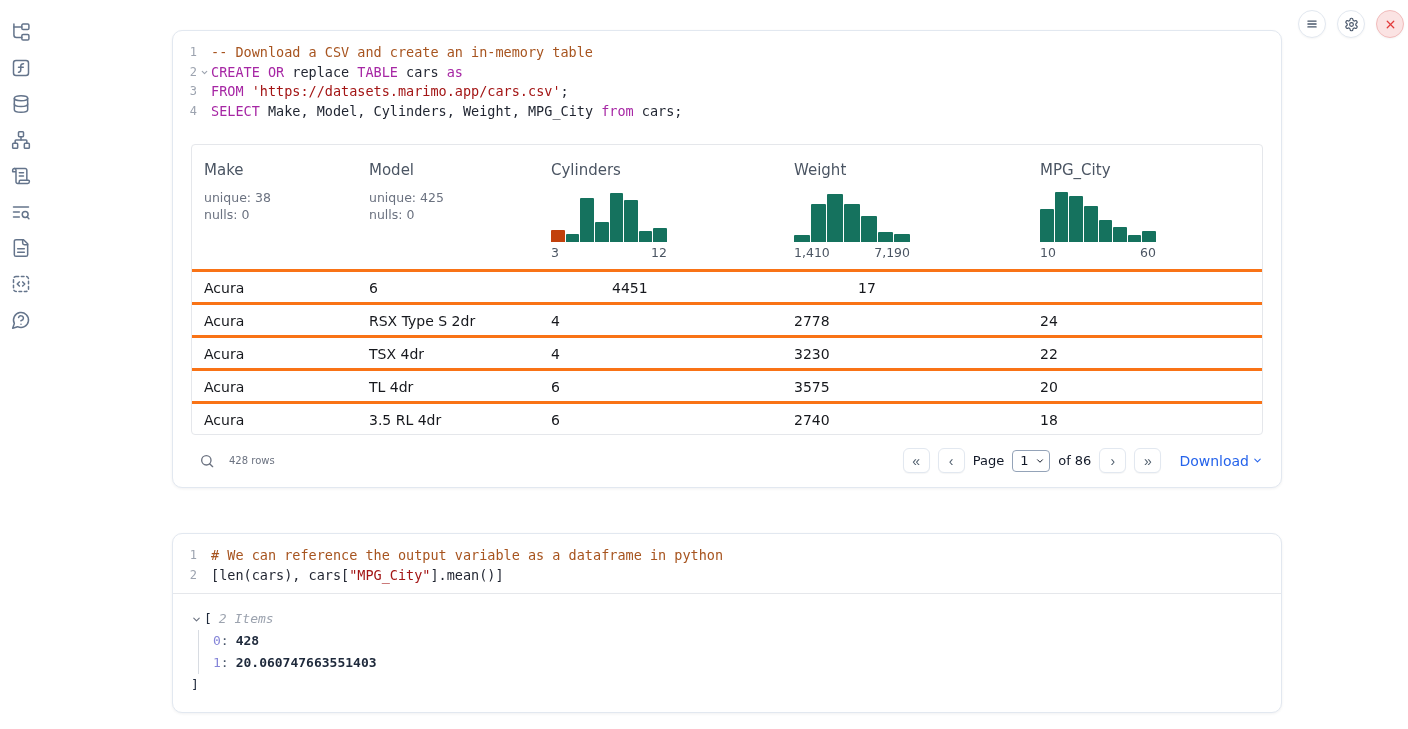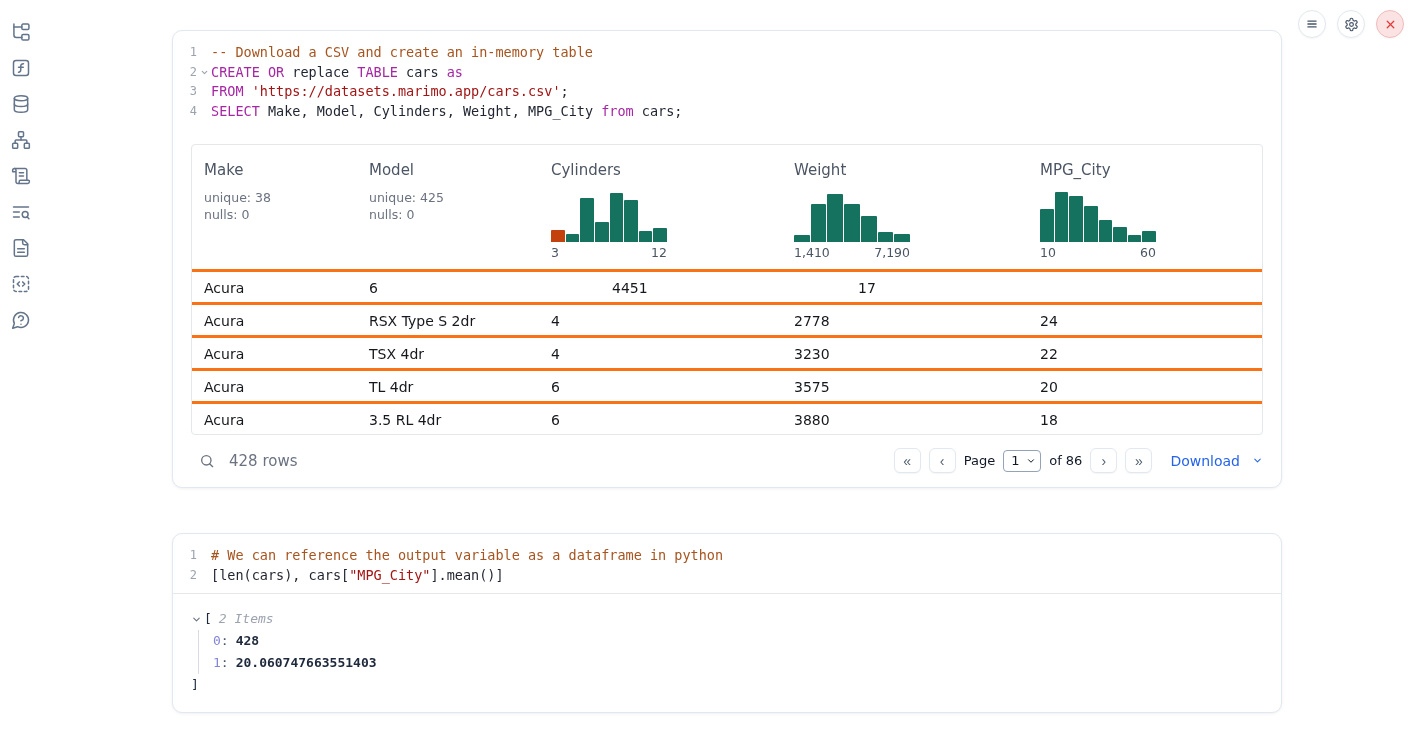--- a/index.html
+++ b/index.html
@@ -64,30 +64,30 @@
   .hist .bar{flex:1;border-radius:1px 1px 0 0}
   .hist-labels{width:116px;display:flex;justify-content:space-between;
     font-size:12.5px;color:#4b5563;margin-top:3px}
   .tr{display:flex;height:33px;border-top:3px solid #f97316;cursor:default}
   .td{padding:0 12px;line-height:32px;font-size:14px;color:#16181d;flex:none;
     overflow:hidden;text-overflow:ellipsis;white-space:nowrap}
 
   
   .tfoot{display:flex;align-items:center;padding:13px 0 2px 8px}
   .search-btn{border:none;background:none;cursor:pointer;color:#6b7280;padding:0}
-  .rowcount{margin-left:14px;font-size:15px;color:var(--muted)}
+  .rowcount{margin-left:14px;font-size:10px;color:var(--muted)}
   .pager{margin-left:auto;display:flex;align-items:center;gap:8px}
   .pg-btn{width:27px;height:25px;border:1px solid #e2e8f0;border-radius:6px;background:#fff;
     color:#52606f;font-size:14px;line-height:1;cursor:pointer;
     box-shadow:0 1px 1px rgba(0,0,0,.04);display:flex;align-items:center;justify-content:center}
   .pg-label{font-size:13px;color:#111827}
   .pg-select{width:38px;height:22px;border:1px solid #94a3b8;border-radius:4px;
     display:flex;align-items:center;justify-content:space-between;
     padding:0 4px 0 7px;font-size:13px;color:#111827;cursor:pointer;background:#fff}
-  .download{margin-left:10px;display:flex;align-items:center;gap:12px;border:none;
+  .download{margin-left:10px;display:flex;align-items:center;gap:3px;border:none;
     background:none;color:var(--link);font-size:14px;cursor:pointer;font-family:inherit}
 
   
   .pyout{padding:14px 18px 16px;font-family:"DejaVu Sans Mono","Liberation Mono",monospace;
     font-size:13px;color:#1e293b}
   .tree-row{height:22px;line-height:22px;display:flex;align-items:center}
   .tree-open .chev{color:#6b7280;margin-right:2px;display:flex}
   .items-label{color:#9ca3af;font-style:italic;margin-left:7px}
   .tree-entries{border-left:1px solid #d8dce2;margin-left:7px;padding-left:14px}
   .tkey{color:#8585d8}
@@ -295,21 +295,21 @@
             <div class="td c0">Acura</div>
             <div class="td c1">TL 4dr</div>
             <div class="td c2">6</div>
             <div class="td c3">3575</div>
             <div class="td c4">20</div>
           </div>
           <div class="tr">
             <div class="td c0">Acura</div>
             <div class="td c1">3.5 RL 4dr</div>
             <div class="td c2">6</div>
-            <div class="td c3">3880</div>
+            <div class="td c3">2740</div>
             <div class="td c4">18</div>
           </div>
         </div>
     </div>
 
     <div class="tfoot">
       <button class="search-btn">
         <svg width="16" height="16" viewBox="0 0 24 24" fill="none" stroke="currentColor" stroke-width="2" stroke-linecap="round">
             <circle cx="11" cy="11" r="7"></circle>
             <path d="m20.5 20.5-4.5-4.5"></path>

